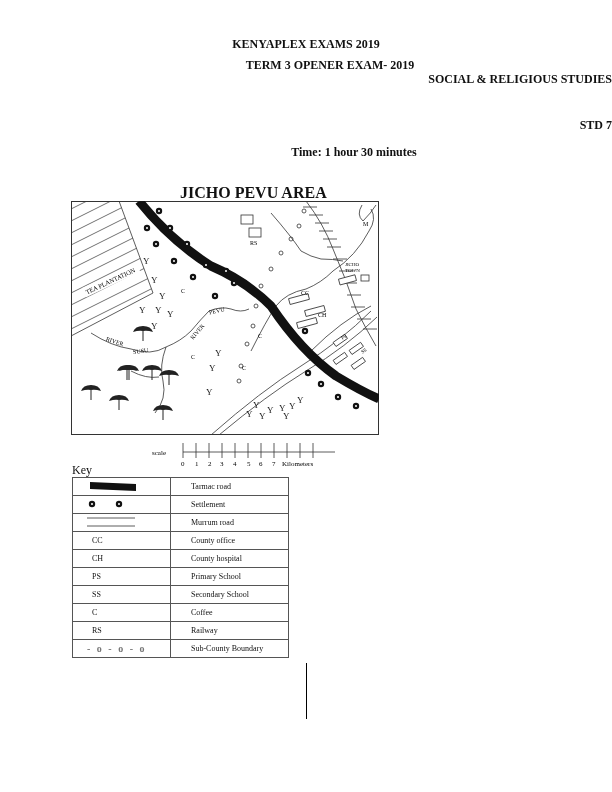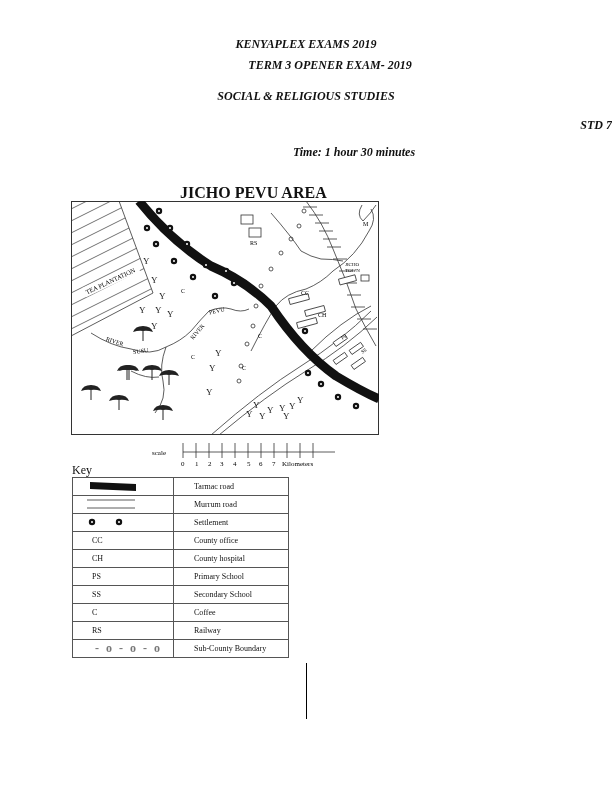--- a/index.html
+++ b/index.html
@@ -1,33 +1,33 @@
 <!DOCTYPE html>
 <html><head>
 <meta charset="utf-8">
 <style>
   html,body{margin:0;padding:0;background:#fff;}
   body{width:612px;height:792px;position:relative;overflow:hidden;font-family:"Liberation Serif","DejaVu Serif",serif;color:#111;}
-  .hdr{position:absolute;left:0;width:612px;text-align:center;font-weight:bold;font-size:12px;font-style:italic;}
+  .hdr{position:absolute;left:0;width:612px;text-align:center;font-weight:bold;font-size:12px;}
   .map-title{position:absolute;left:180px;top:184px;font-weight:bold;font-size:16px;text-align:right;}
   .map{position:absolute;left:71px;top:201px;}
   .scale{position:absolute;left:140px;top:438px;}
   .key-label{position:absolute;left:72px;top:463px;font-size:12px;}
   table.key{position:absolute;left:72px;top:477px;border-collapse:collapse;width:217px;font-size:8px;}
   table.key td{border:1px solid #555;height:17px;padding:0;}
   table.key td.sym{width:78px;text-align:left;padding-left:19px;}
   table.key td.desc{padding-left:20px;}
   .vline{position:absolute;left:306px;top:663px;width:1px;height:56px;background:#000;}
 </style>
 </head>
 <body>
 
 <div class="hdr" style="top:37px;">KENYAPLEX EXAMS 2019</div>
 <div class="hdr" style="top:58px;margin-left:24px;">TERM 3 OPENER EXAM- 2019</div>
-<div class="hdr" style="top:89px;">SOCIAL &amp; RELIGIOUS STUDIES</div>
+<div class="hdr" style="top:72px;text-align:right;">SOCIAL &amp; RELIGIOUS STUDIES</div>
 <div class="hdr" style="top:118px;text-align:right;">STD 7</div>
 <div class="hdr" style="top:145px;margin-left:48px;">Time: 1 hour 30 minutes</div>
 
 <div class="map-title">JICHO PEVU AREA</div>
 
 <svg class="map" width="308" height="234" viewBox="0 0 308 234" xmlns="http://www.w3.org/2000/svg" font-family="Liberation Serif, serif">
   <defs>
     <clipPath id="tea">
         <polygon points="0,0 48,0 82,92 0,135"></polygon>
       </clipPath>
@@ -225,35 +225,35 @@
 <table class="key">
   <tbody>
       <tr>
     <td class="sym" style="padding-left:16px;"><svg width="48" height="12">
             <path d="M1,2 L47,4 L47,11 L1,9Z" fill="#111"></path>
           </svg></td>
     <td class="desc">Tarmac road</td>
   </tr>
   <tr>
     <td class="sym" style="padding-left:14px;"><svg width="50" height="12">
-            <line x1="0" y1="2" x2="48" y2="2" stroke="#333" stroke-width="0.8"></line>
-            <line x1="0" y1="10" x2="48" y2="10" stroke="#333" stroke-width="0.8"></line>
-          </svg></td>
-    <td class="desc">Murrum road</td>
-  </tr>
-  <tr>
-    <td class="sym" style="padding-left:14px;"><svg width="50" height="12">
             <circle cx="5" cy="6" r="3.2" fill="#111"></circle>
             <circle cx="5" cy="6" r="1" fill="#fff"></circle>
             <circle cx="32" cy="6" r="3.2" fill="#111"></circle>
             <circle cx="32" cy="6" r="1" fill="#fff"></circle>
           </svg></td>
     <td class="desc">Settlement</td>
   </tr>
   <tr>
+    <td class="sym" style="padding-left:14px;"><svg width="50" height="12">
+            <line x1="0" y1="2" x2="48" y2="2" stroke="#333" stroke-width="0.8"></line>
+            <line x1="0" y1="10" x2="48" y2="10" stroke="#333" stroke-width="0.8"></line>
+          </svg></td>
+    <td class="desc">Murrum road</td>
+  </tr>
+  <tr>
     <td class="sym">CC</td>
     <td class="desc">County office</td>
   </tr>
   <tr>
     <td class="sym">CH</td>
     <td class="desc">County hospital</td>
   </tr>
   <tr>
     <td class="sym">PS</td>
     <td class="desc">Primary School</td>
@@ -264,19 +264,19 @@
   </tr>
   <tr>
     <td class="sym">C</td>
     <td class="desc">Coffee</td>
   </tr>
   <tr>
     <td class="sym">RS</td>
     <td class="desc">Railway</td>
   </tr>
   <tr>
-    <td class="sym" style="padding-left:22px;color:#777;letter-spacing:2px;font-size:12px;font-weight:bold;">- o - o - o</td>
+    <td class="sym" style="padding-left:14px;color:#777;letter-spacing:2px;font-size:10px;font-weight:bold;">- o - o - o</td>
     <td class="desc">Sub-County Boundary</td>
   </tr>
 </tbody>
   </table>
 
 <div class="vline"></div>
 
 </body></html>

